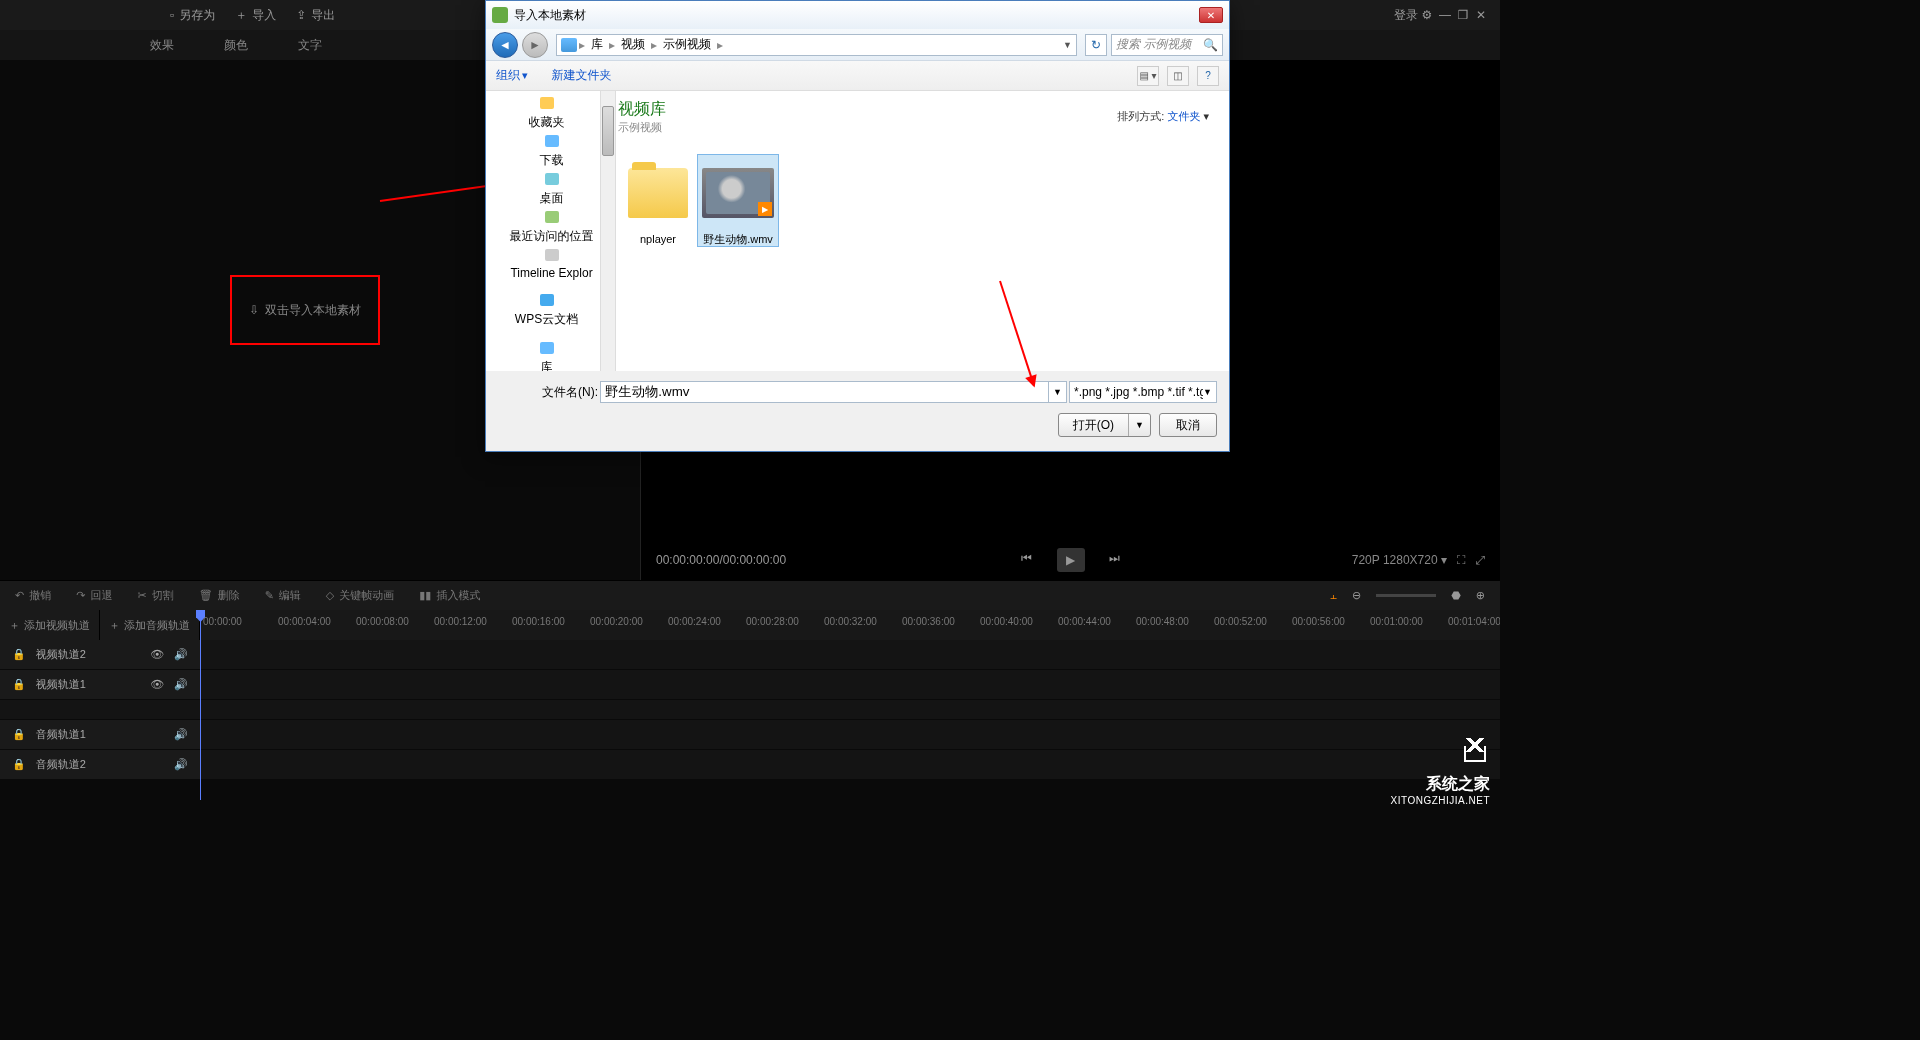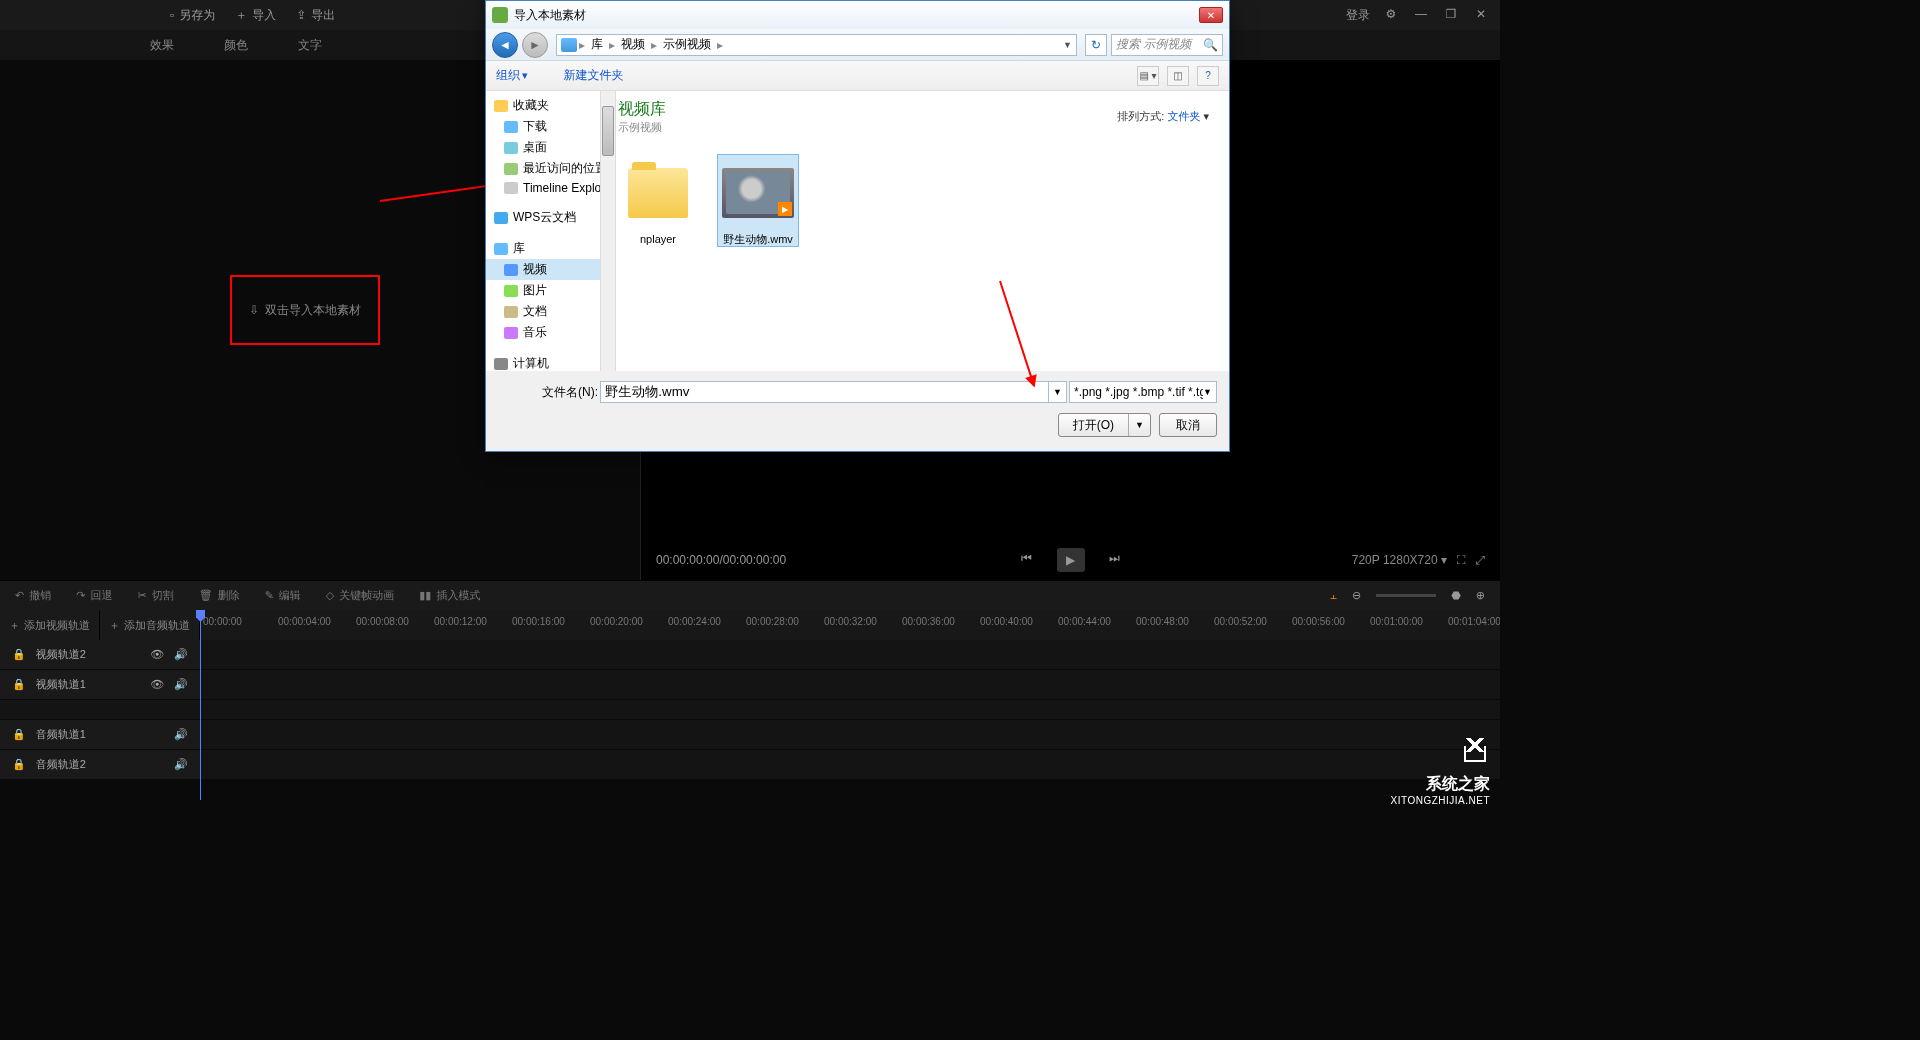--- a/index.html
+++ b/index.html
@@ -2,21 +2,21 @@
 <html><head>
 <meta charset="utf-8">
 <style>
 * { margin: 0; padding: 0; box-sizing: border-box; font-family: "Microsoft YaHei", sans-serif; }
 body { background: #0a0a0a; color: #999; overflow: hidden; width: 1500px; height: 812px; position: relative; }
 
 
 .top-menu { height: 30px; background: #1a1a1a; display: flex; align-items: center; padding: 0 10px; font-size: 12px; }
 .top-menu .left-items { display: flex; gap: 20px; margin-left: 160px; }
 .top-menu .menu-item { display: flex; align-items: center; gap: 5px; color: #999; cursor: pointer; }
-.top-menu .right-items { margin-left: auto; display: flex; gap: 12px; align-items: flex-start; }
+.top-menu .right-items { margin-left: auto; display: flex; align-items: center; }
 .top-menu .win-btn { width: 18px; text-align: center; cursor: pointer; }
 
 
 .tabs-bar { height: 30px; background: #151515; display: flex; align-items: center; padding-left: 150px; font-size: 12px; gap: 50px; }
 .tabs-bar .tab { color: #888; cursor: pointer; }
 
 
 .main-area { display: flex; height: 520px; }
 .left-panel { width: 640px; background: #0a0a0a; position: relative; }
 .right-panel { flex: 1; background: #000; position: relative; border-left: 1px solid #222; }
@@ -69,28 +69,28 @@
 .nav-btn { width: 26px; height: 26px; border-radius: 50%; background: linear-gradient(#4a9de8,#1f6bb8); border: 1px solid #2a5a9a; display: flex; align-items: center; justify-content: center; color: #fff; cursor: pointer; }
 .nav-btn.fwd { background: linear-gradient(#ddd,#bbb); border-color: #999; color: #666;}
 .breadcrumb { flex: 1; height: 22px; background: #fff; border: 1px solid #abc; display: flex; align-items: center; padding: 0 4px; gap: 2px; margin: 0 4px; }
 .breadcrumb .crumb { padding: 0 4px; }
 .breadcrumb .sep { color: #888; }
 .breadcrumb .lib-icon { width: 16px; height: 14px; background: linear-gradient(#6bf,#49d); border-radius: 2px; }
 .refresh-btn { width: 22px; height: 22px; border: 1px solid #abc; background: #fff; display:flex; align-items:center; justify-content:center; cursor:pointer; color:#26a;}
 .search { width: 112px; height: 22px; background: #fff; border: 1px solid #abc; display: flex; align-items: center; padding: 0 4px; color: #888; }
 .search .mag { margin-left: auto; }
 
-.fd-toolbar { height: 30px; background: linear-gradient(#f8f8f8,#eee); display: flex; align-items: center; padding: 0 10px; gap: 36px; border-bottom: 1px solid #ddd; }
+.fd-toolbar { height: 30px; background: linear-gradient(#f8f8f8,#eee); display: flex; align-items: center; padding: 0 10px; gap: 24px; border-bottom: 1px solid #ddd; }
 .fd-toolbar .tb-item { color: #15c; cursor: pointer; display:flex; align-items:center; gap:2px;}
 .fd-toolbar .tb-right { margin-left: auto; display: flex; gap: 8px; }
 .view-btn { width: 22px; height: 20px; border: 1px solid #ccc; background: #f5f5f5; cursor: pointer; display:flex; align-items:center; justify-content:center; font-size:10px; color:#555;}
 
 .fd-body { display: flex; height: 280px; }
 .fd-sidebar { width: 120px; background: #fff; border-right: 1px solid #e0e0e0; overflow-y: auto; padding: 4px 0; }
-.sb-item { padding: 2px 6px 2px 18px; display: flex; align-items: center; gap: 5px; cursor: pointer; white-space: nowrap; }
+.sb-item { padding: 2px 6px 2px 18px; display: flex; align-items: center; gap: 5px; cursor: pointer; white-space: nowrap; flex-direction: column; }
 .sb-item.selected { background: #cde6f7; }
 .sb-item.header { padding-left: 8px; font-weight: normal; }
 .sb-icon { width: 14px; height: 12px; border-radius: 2px; flex-shrink: 0;}
 .sb-icon.fav { background: #fc5; }
 .sb-icon.dl { background: #6bf; }
 .sb-icon.desk { background: #7cd; }
 .sb-icon.recent { background: #9c7; }
 .sb-icon.te { background: #ccc; }
 .sb-icon.cloud { background: #4ae; }
 .sb-icon.lib { background: #6bf; }
@@ -101,21 +101,21 @@
 .sb-icon.comp { background: #888; }
 .sb-spacer { height: 10px; }
 
 .fd-content { flex: 1; background: #fff; position: relative; padding: 8px 12px; }
 .scrollbar-stub { position:absolute; left:-6px; top:0; bottom:0; width:16px; background:#f0f0f0; border-left:1px solid #ddd; border-right:1px solid #ddd;}
 .scroll-thumb{ position:absolute; left:1px; right:1px; top:15px; height:50px; background:linear-gradient(#ddd,#bbb); border:1px solid #999; border-radius:2px;}
 .lib-header { color: #1a7a1a; font-size: 16px; }
 .lib-sub { color: #888; font-size: 11px; }
 .sort-row { position: absolute; right: 20px; top: 18px; font-size: 11px; color: #333; }
 .sort-row a { color: #15c; cursor: pointer; }
-.file-grid { display: flex; gap: 20px; margin-top: 20px; }
+.file-grid { display: flex; margin-top: 20px; }
 .file-item { width: 80px; text-align: center; cursor: pointer; }
 .file-item.selected { background: #cde6f7; outline: 1px solid #7db7e8; }
 .file-thumb { width: 72px; height: 72px; margin: 2px auto 4px; display: flex; align-items: center; justify-content: center; position: relative; }
 .folder-icon { width: 60px; height: 50px; background: linear-gradient(#fde699,#f5c94a); border-radius: 4px 4px 2px 2px; position: relative; }
 .folder-icon::before { content:''; position:absolute; top:-6px; left:4px; width:24px; height:8px; background:#f5c94a; border-radius:3px 3px 0 0; }
 .video-icon { width: 50px; height: 50px; background: linear-gradient(#5bd,#39b); border-radius: 4px; position: relative; }
 .video-icon::after { content:'♪'; position:absolute; right:-5px; bottom:-5px; width:22px; height:22px; background:#f80; border-radius:50%; color:#fff; display:flex; align-items:center; justify-content:center; font-size:12px;}
 .wmv-thumb { width: 72px; height: 50px; background: linear-gradient(#888,#556); border-radius: 2px; position: relative; }
 .wmv-thumb::before { content:''; position:absolute; left:4px; right:4px; top:4px; bottom:4px; background: radial-gradient(circle at 40% 40%, #ccc 20%, #789 30%); border-radius:2px;}
 .wmv-thumb::after { content:'▶'; position:absolute; right:2px; bottom:2px; width:14px; height:14px; background:#f80; color:#fff; font-size:8px; display:flex; align-items:center; justify-content:center;}

